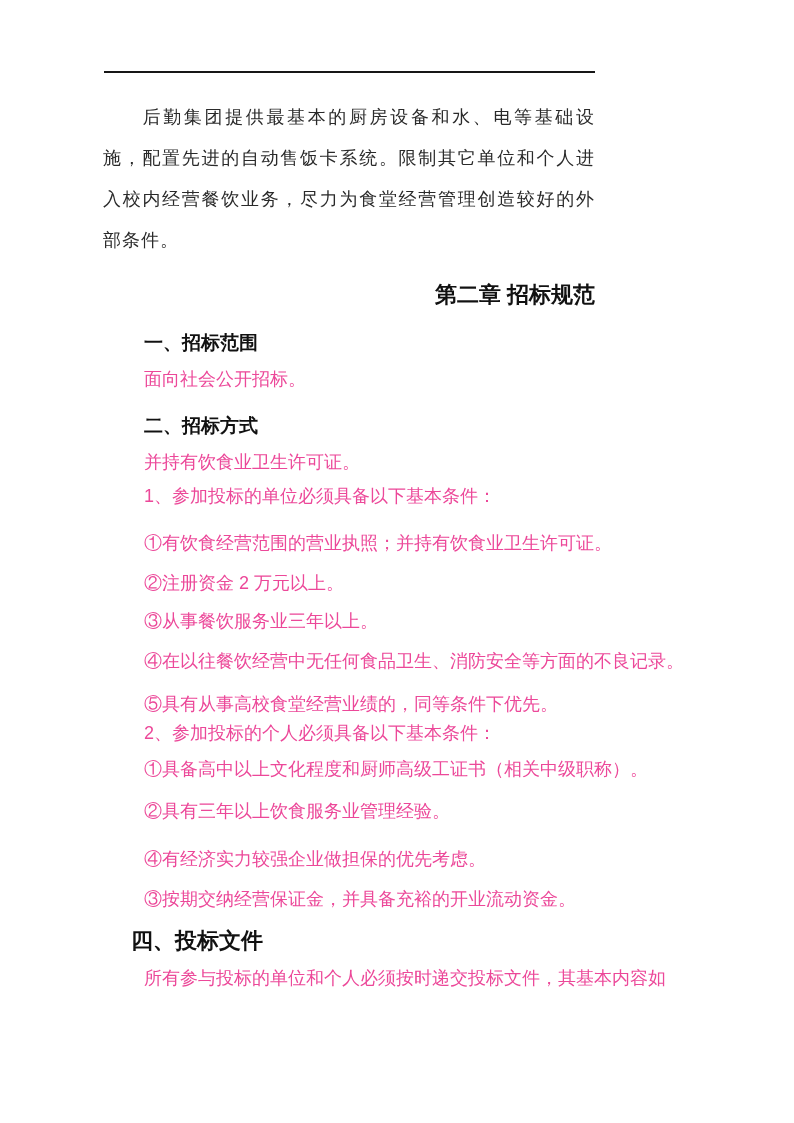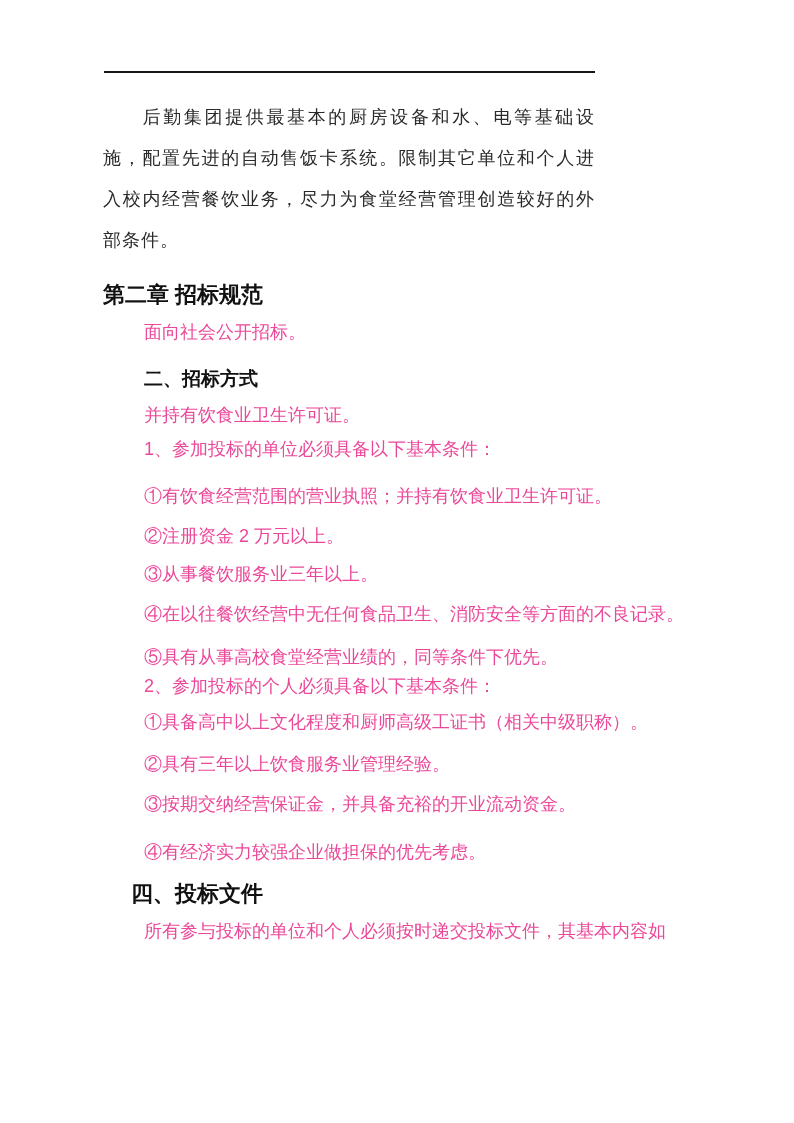--- a/index.html
+++ b/index.html
@@ -25,21 +25,21 @@
     letter-spacing: 1px;
     text-indent: 2.2em;
     text-align: justify;
     color: #2a2a2a;
   }
   .chapter {
     margin: 19px 0 0 0;
     font-size: 22px;
     line-height: 30px;
     font-weight: 700;
-    text-align: left;
+    text-align: right;
     color: #111111;
     white-space: nowrap;
   }
   .sec {
     margin: 0 0 0 41px;
     font-size: 19px;
     line-height: 28px;
     font-weight: 700;
     color: #111111;
     white-space: nowrap;
@@ -75,34 +75,35 @@
 
 <div class="page">
   <div class="header-rule"></div>
 
   <div class="content">
 
     <p class="intro">后勤集团提供最基本的厨房设备和水、电等基础设施，配置先进的自动售饭卡系统。限制其它单位和个人进入校内经营餐饮业务，尽力为食堂经营管理创造较好的外部条件。</p>
 
     <h1 class="chapter">第二章 招标规范</h1>
 
+    <h2 class="sec mt19">一、招标范围</h2>
     <p class="item mt10">面向社会公开招标。</p>
 
     <h2 class="sec mt21">二、招标方式</h2>
     <p class="item mt10">并持有饮食业卫生许可证。</p>
 
     <p class="item mt10">1、参加投标的单位必须具备以下基本条件：</p>
     <p class="item mt23">①有饮食经营范围的营业执照；并持有饮食业卫生许可证。</p>
     <p class="item mt16">②注册资金 2 万元以上。</p>
     <p class="item mt14">③从事餐饮服务业三年以上。</p>
     <p class="item mt16">④在以往餐饮经营中无任何食品卫生、消防安全等方面的不良记录。</p>
     <p class="item mt19">⑤具有从事高校食堂经营业绩的，同等条件下优先。</p>
     <p class="item mt5">2、参加投标的个人必须具备以下基本条件：</p>
     <p class="item mt12">①具备高中以上文化程度和厨师高级工证书（相关中级职称）。</p>
     <p class="item mt18">②具有三年以上饮食服务业管理经验。</p>
+    <p class="item mt24">④有经济实力较强企业做担保的优先考虑。</p>
     <p class="item mt16">③按期交纳经营保证金，并具备充裕的开业流动资金。</p>
-    <p class="item mt24">④有经济实力较强企业做担保的优先考虑。</p>
 
     <h2 class="sec big mt15">四、投标文件</h2>
     <p class="item mt10">所有参与投标的单位和个人必须按时递交投标文件，其基本内容如</p>
 
   </div>
 </div>
 
 </body></html>

